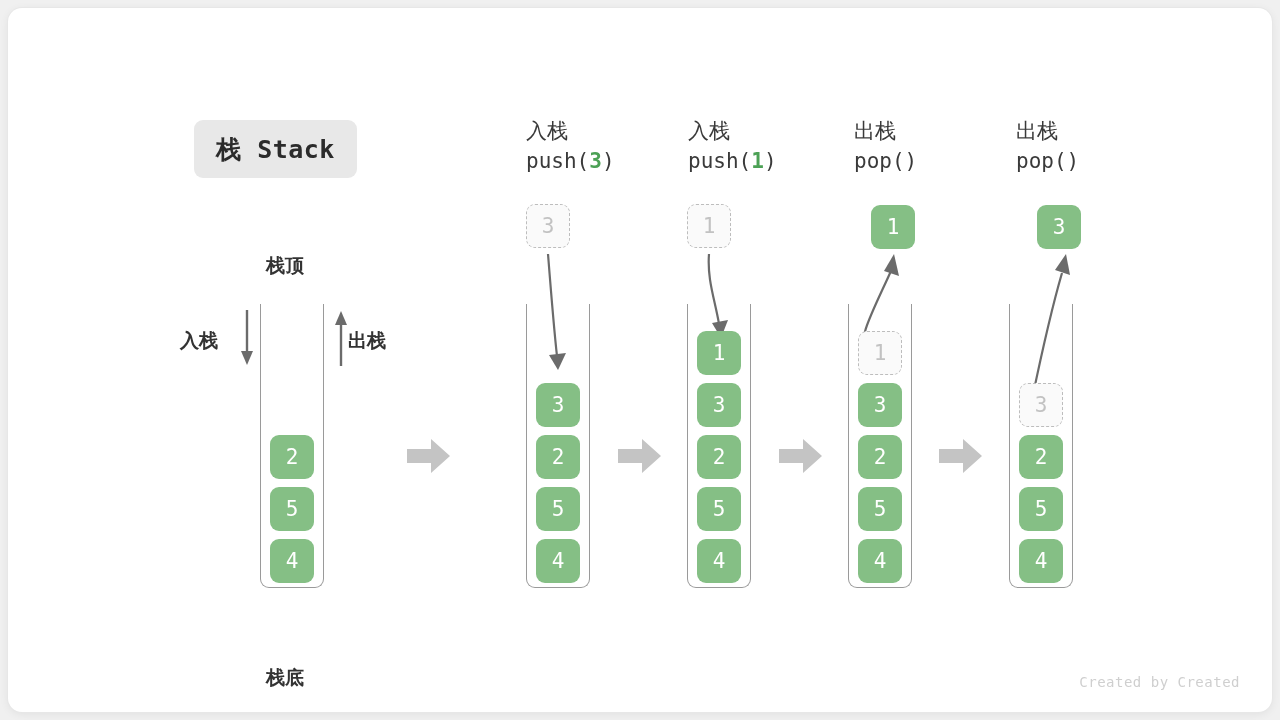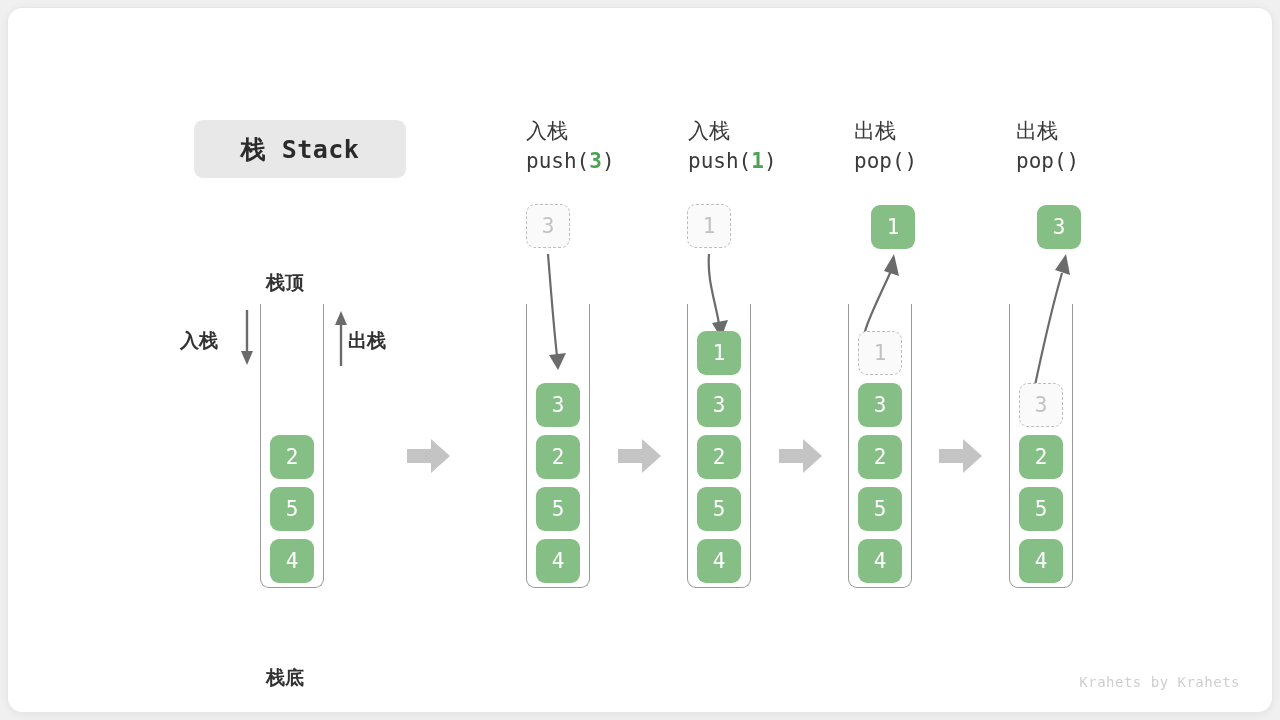--- a/index.html
+++ b/index.html
@@ -14,21 +14,21 @@
     width:1264px;height:704px;
     background:#ffffff;
     border-radius:14px;
     box-shadow:0 0 0 1px #e7e7e7, 0 2px 10px rgba(0,0,0,.07);
     overflow:hidden;
   }
   .abs{position:absolute;}
 
   
   .title-badge{
-    left:186px;top:112px;width:212px;height:58px;
+    left:186px;top:112px;width:163px;height:58px;
     background:#e8e8e8;border-radius:9px;
     display:flex;align-items:center;justify-content:center;
     font-family:"DejaVu Sans Mono","Liberation Mono",monospace;
     font-size:25px;font-weight:bold;color:#2b2b2b;
     letter-spacing:.5px;
   }
 
   
   .lab{
     font-family:"DejaVu Sans","Liberation Sans",sans-serif;
@@ -102,21 +102,21 @@
   <div class="abs" style="left:252px;top:296px;">
     <div class="stack" style="height:284px;position:relative;">
       <div class="cells">
         <div class="cell">4</div>
         <div class="cell">5</div>
         <div class="cell">2</div>
       </div>
     </div>
   </div>
 
-  <div class="abs lab" style="left:258px;top:262px;text-align:center;">栈顶</div>
+  <div class="abs lab" style="left:258px;top:245px;text-align:center;">栈顶</div>
   <div class="abs lab" style="left:258px;top:614px;margin-top:43px;">栈底</div>
 
   <div class="abs lab" style="left:172px;top:320px;">入栈</div>
   <svg class="abs" style="left:228px;top:300px;" width="22" height="60" viewBox="0 0 22 60">
     <line x1="11" y1="2" x2="11" y2="46" stroke="#6b6b6b" stroke-width="2.4"></line>
     <polygon points="11,57 5,43 17,43" fill="#6b6b6b"></polygon>
   </svg>
 
   <svg class="abs" style="left:322px;top:300px;" width="22" height="60" viewBox="0 0 22 60">
     <line x1="11" y1="58" x2="11" y2="14" stroke="#6b6b6b" stroke-width="2.4"></line>
@@ -223,15 +223,15 @@
     <div class="stack" style="height:284px;position:relative;">
       <div class="cells">
         <div class="cell">4</div>
         <div class="cell">5</div>
         <div class="cell">2</div>
         <div class="cell ghost">3</div>
       </div>
     </div>
   </div>
 
-  <div class="abs footer">Krahets by Krahets</div>
+  <div class="abs footer">Created by Created</div>
 
 </div>
 
 </body></html>

